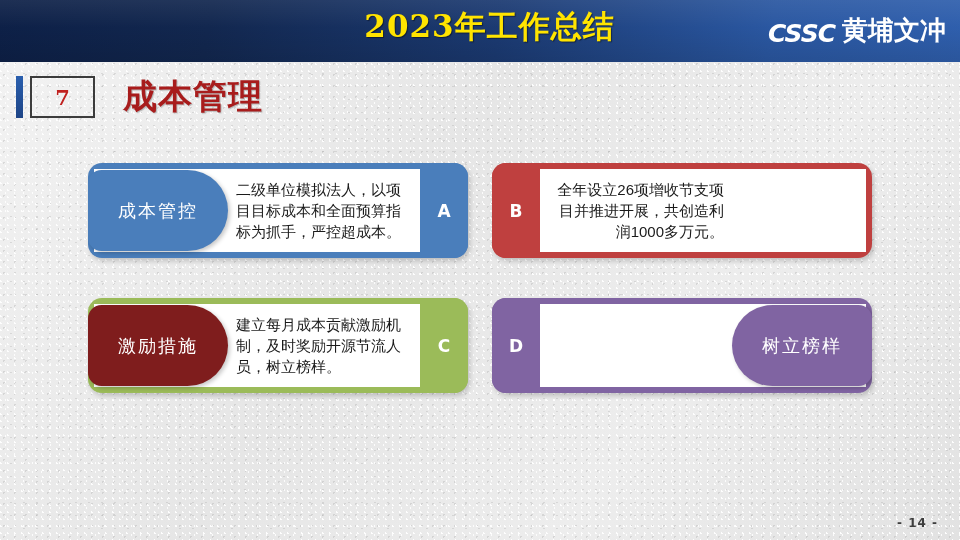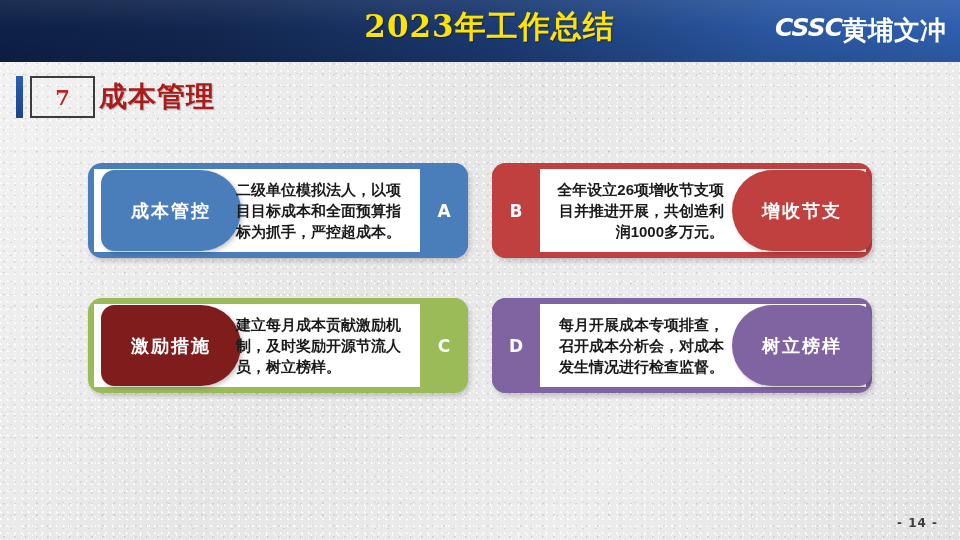--- a/index.html
+++ b/index.html
@@ -56,21 +56,22 @@
     font-family: "DejaVu Serif", "Liberation Serif", serif;
     text-shadow: 1px 1px 1px rgba(0,0,0,0.45);
     white-space: nowrap;
     padding-left: 19px;
   }
   .logo {
     position: absolute;
     right: 14px;
     top: 13px;
     display: flex;
-    align-items: flex-start;
+    align-items: flex-end;
+    gap: 7px;
     white-space: nowrap;
   }
   .logo-cssc {
     color: #ffffff;
     font-size: 25px;
     font-weight: bold;
     font-style: italic;
     letter-spacing: -1px;
     font-family: "DejaVu Sans", "Liberation Sans", sans-serif;
   }
@@ -104,25 +105,25 @@
     display: flex;
     align-items: center;
     justify-content: center;
     color: #c0211f;
     font-size: 21px;
     font-weight: bold;
     font-family: "DejaVu Serif", "Liberation Serif", serif;
     background: transparent;
   }
   .section-title {
-    margin-left: 4px;
+    margin-left: 28px;
     display: flex;
     align-items: center;
     color: #a81c1c;
-    font-size: 28px;
+    font-size: 34px;
     font-weight: bold;
     letter-spacing: 1px;
     text-shadow: 1px 1px 1px rgba(120,120,120,0.5);
   }
 
   
   .card {
     position: absolute;
     width: 380px;
     height: 95px;
@@ -167,41 +168,40 @@
   .pill {
     position: absolute;
     top: 7px;
     height: 81px;
     width: 140px;
     display: flex;
     align-items: center;
     justify-content: center;
     color: #ffffff;
     font-size: 18px;
-    font-weight: bold;
+    font-weight: normal;
     letter-spacing: 2px;
     box-shadow: 2px 2px 4px rgba(0,0,0,0.22);
-    margin-left: 13px;
   }
   .card.ltr .pill {
     left: 0;
     border-radius: 14px 42px 42px 14px;
   }
   .card.rtl .pill {
     right: 0;
     border-radius: 42px 14px 14px 42px;
   }
 
   
   .body-text {
     position: absolute;
     top: 10px;
     bottom: 10px;
     font-size: 15px;
-    font-weight: bold;
+    font-weight: normal;
     line-height: 1.42;
     color: #1a1a1a;
     letter-spacing: 0px;
     display: flex;
     flex-direction: column;
     justify-content: center;
     white-space: pre-line;
   }
   .card.ltr .body-text { left: 148px; right: 56px; }
   .card.rtl .body-text { left: 56px; right: 148px; text-align: right; }
@@ -266,39 +266,37 @@
       <div class="plate"></div>
       <div class="pill">成本管控</div>
       <div class="letter">A</div>
       <div class="body-text">二级单位模拟法人，以项目目标成本和全面预算指标为抓手，严控超成本。</div>
     </div>
   </div>
 
   <div class="card red rtl" id="card-b">
     <div class="card-inner">
       <div class="plate"></div>
-      <div class="pill">增收节支</div>
       <div class="letter">B</div>
       <div class="body-text">全年设立26项增收节支项目并推进开展，共创造利润1000多万元。</div>
     </div>
   </div>
 
   <div class="card green ltr" id="card-c">
     <div class="card-inner">
       <div class="plate"></div>
       <div class="pill">激励措施</div>
       <div class="letter">C</div>
       <div class="body-text">建立每月成本贡献激励机制，及时奖励开源节流人员，树立榜样。</div>
     </div>
   </div>
 
   <div class="card purple rtl" id="card-d">
     <div class="card-inner">
       <div class="plate"></div>
       <div class="pill">树立榜样</div>
       <div class="letter">D</div>
-      <div class="body-text">每月开展成本专项排查，召开成本分析会，对成本发生情况进行检查监督。</div>
     </div>
   </div>
 
   <div class="page-num">- 14 -</div>
 
 </div>
 
 </body></html>

